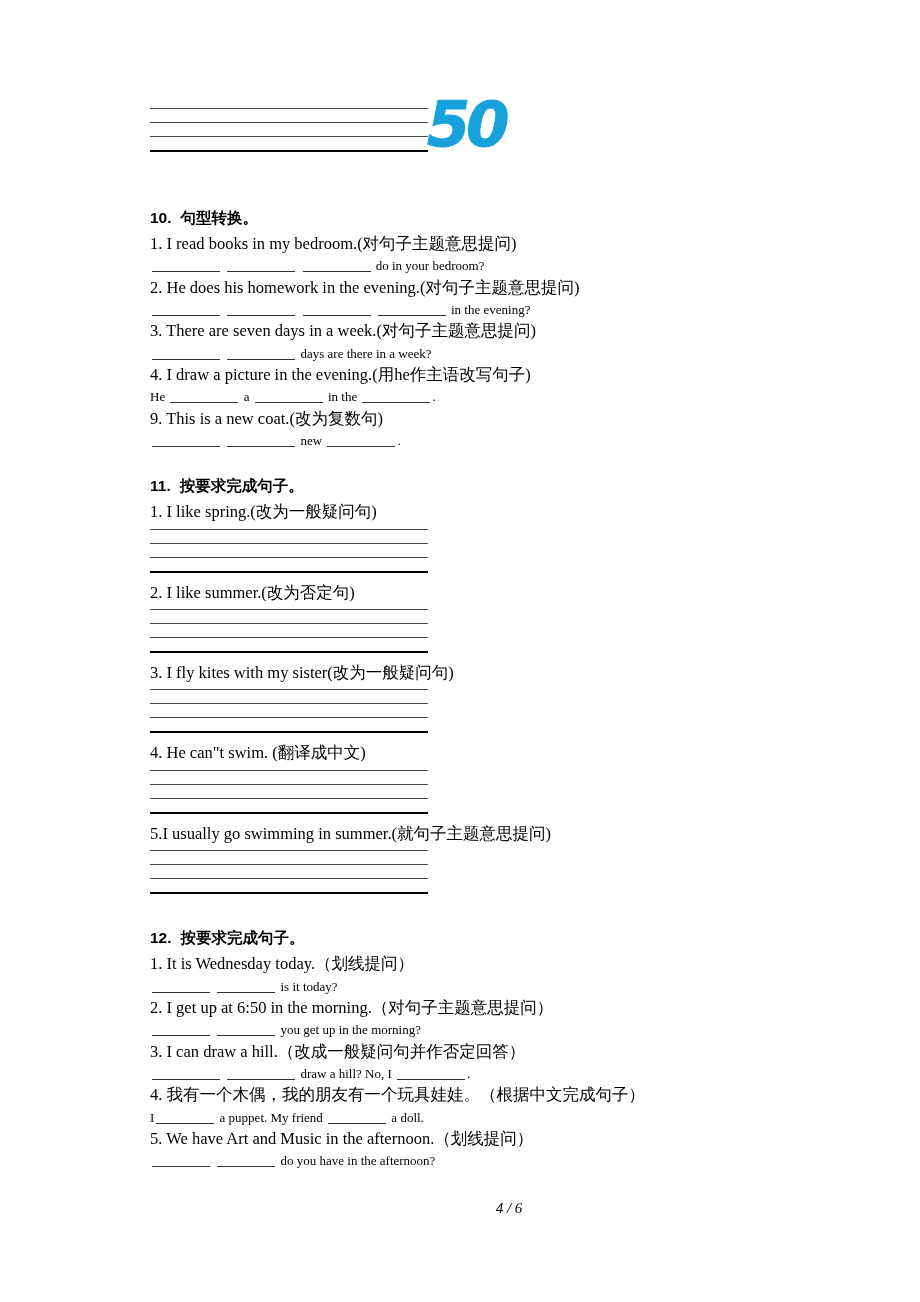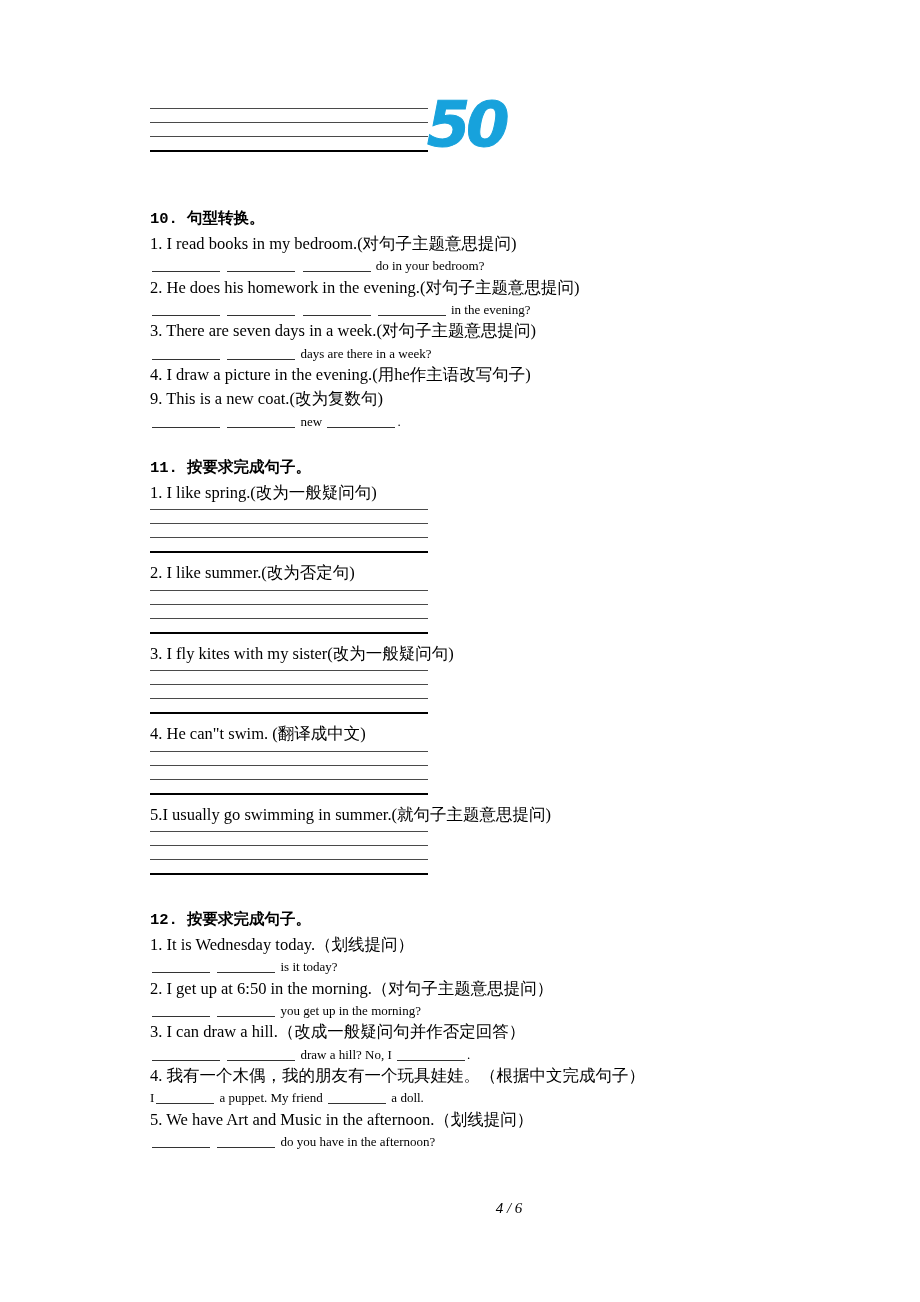--- a/index.html
+++ b/index.html
@@ -70,21 +70,21 @@
 
   
   .sec-head {
     font-family: "DejaVu Sans", "Liberation Sans", sans-serif;
     font-weight: bold;
     font-size: 15.5px;
     margin: 0 0 3px 0;
     letter-spacing: 0px;
   }
   .sec-head .num {
-    font-family: Liberation Mono, monospace;
+    font-family: Liberation Sans, sans-serif;
     font-weight: bold;
     margin-right: 9px;
   }
 
   .section {
     margin-bottom: 0;
   }
   .sec-gap { height: 26px; }
 
   
@@ -169,20 +169,28 @@
       </div>
 
       <div class="q">3. There are seven days in a week.(对句子主题意思提问)</div>
       <div class="ans">
         <span class="blank b-lg"></span>
         <span class="blank b-lg"></span>
         <span>days are there in a week?</span>
       </div>
 
       <div class="q">4. I draw a picture in the evening.(用he作主语改写句子)</div>
+      <div class="ans">
+        <span>He</span>
+        <span class="blank b-lg"></span>
+        <span>a</span>
+        <span class="blank b-lg"></span>
+        <span>in the</span>
+        <span class="blank b-lg"></span><span>.</span>
+      </div>
 
       <div class="q">9. This is a new coat.(改为复数句)</div>
       <div class="ans">
         <span class="blank b-lg"></span>
         <span class="blank b-lg"></span>
         <span>new</span>
         <span class="blank b-lg"></span><span>.</span>
       </div>
     </div>
 

